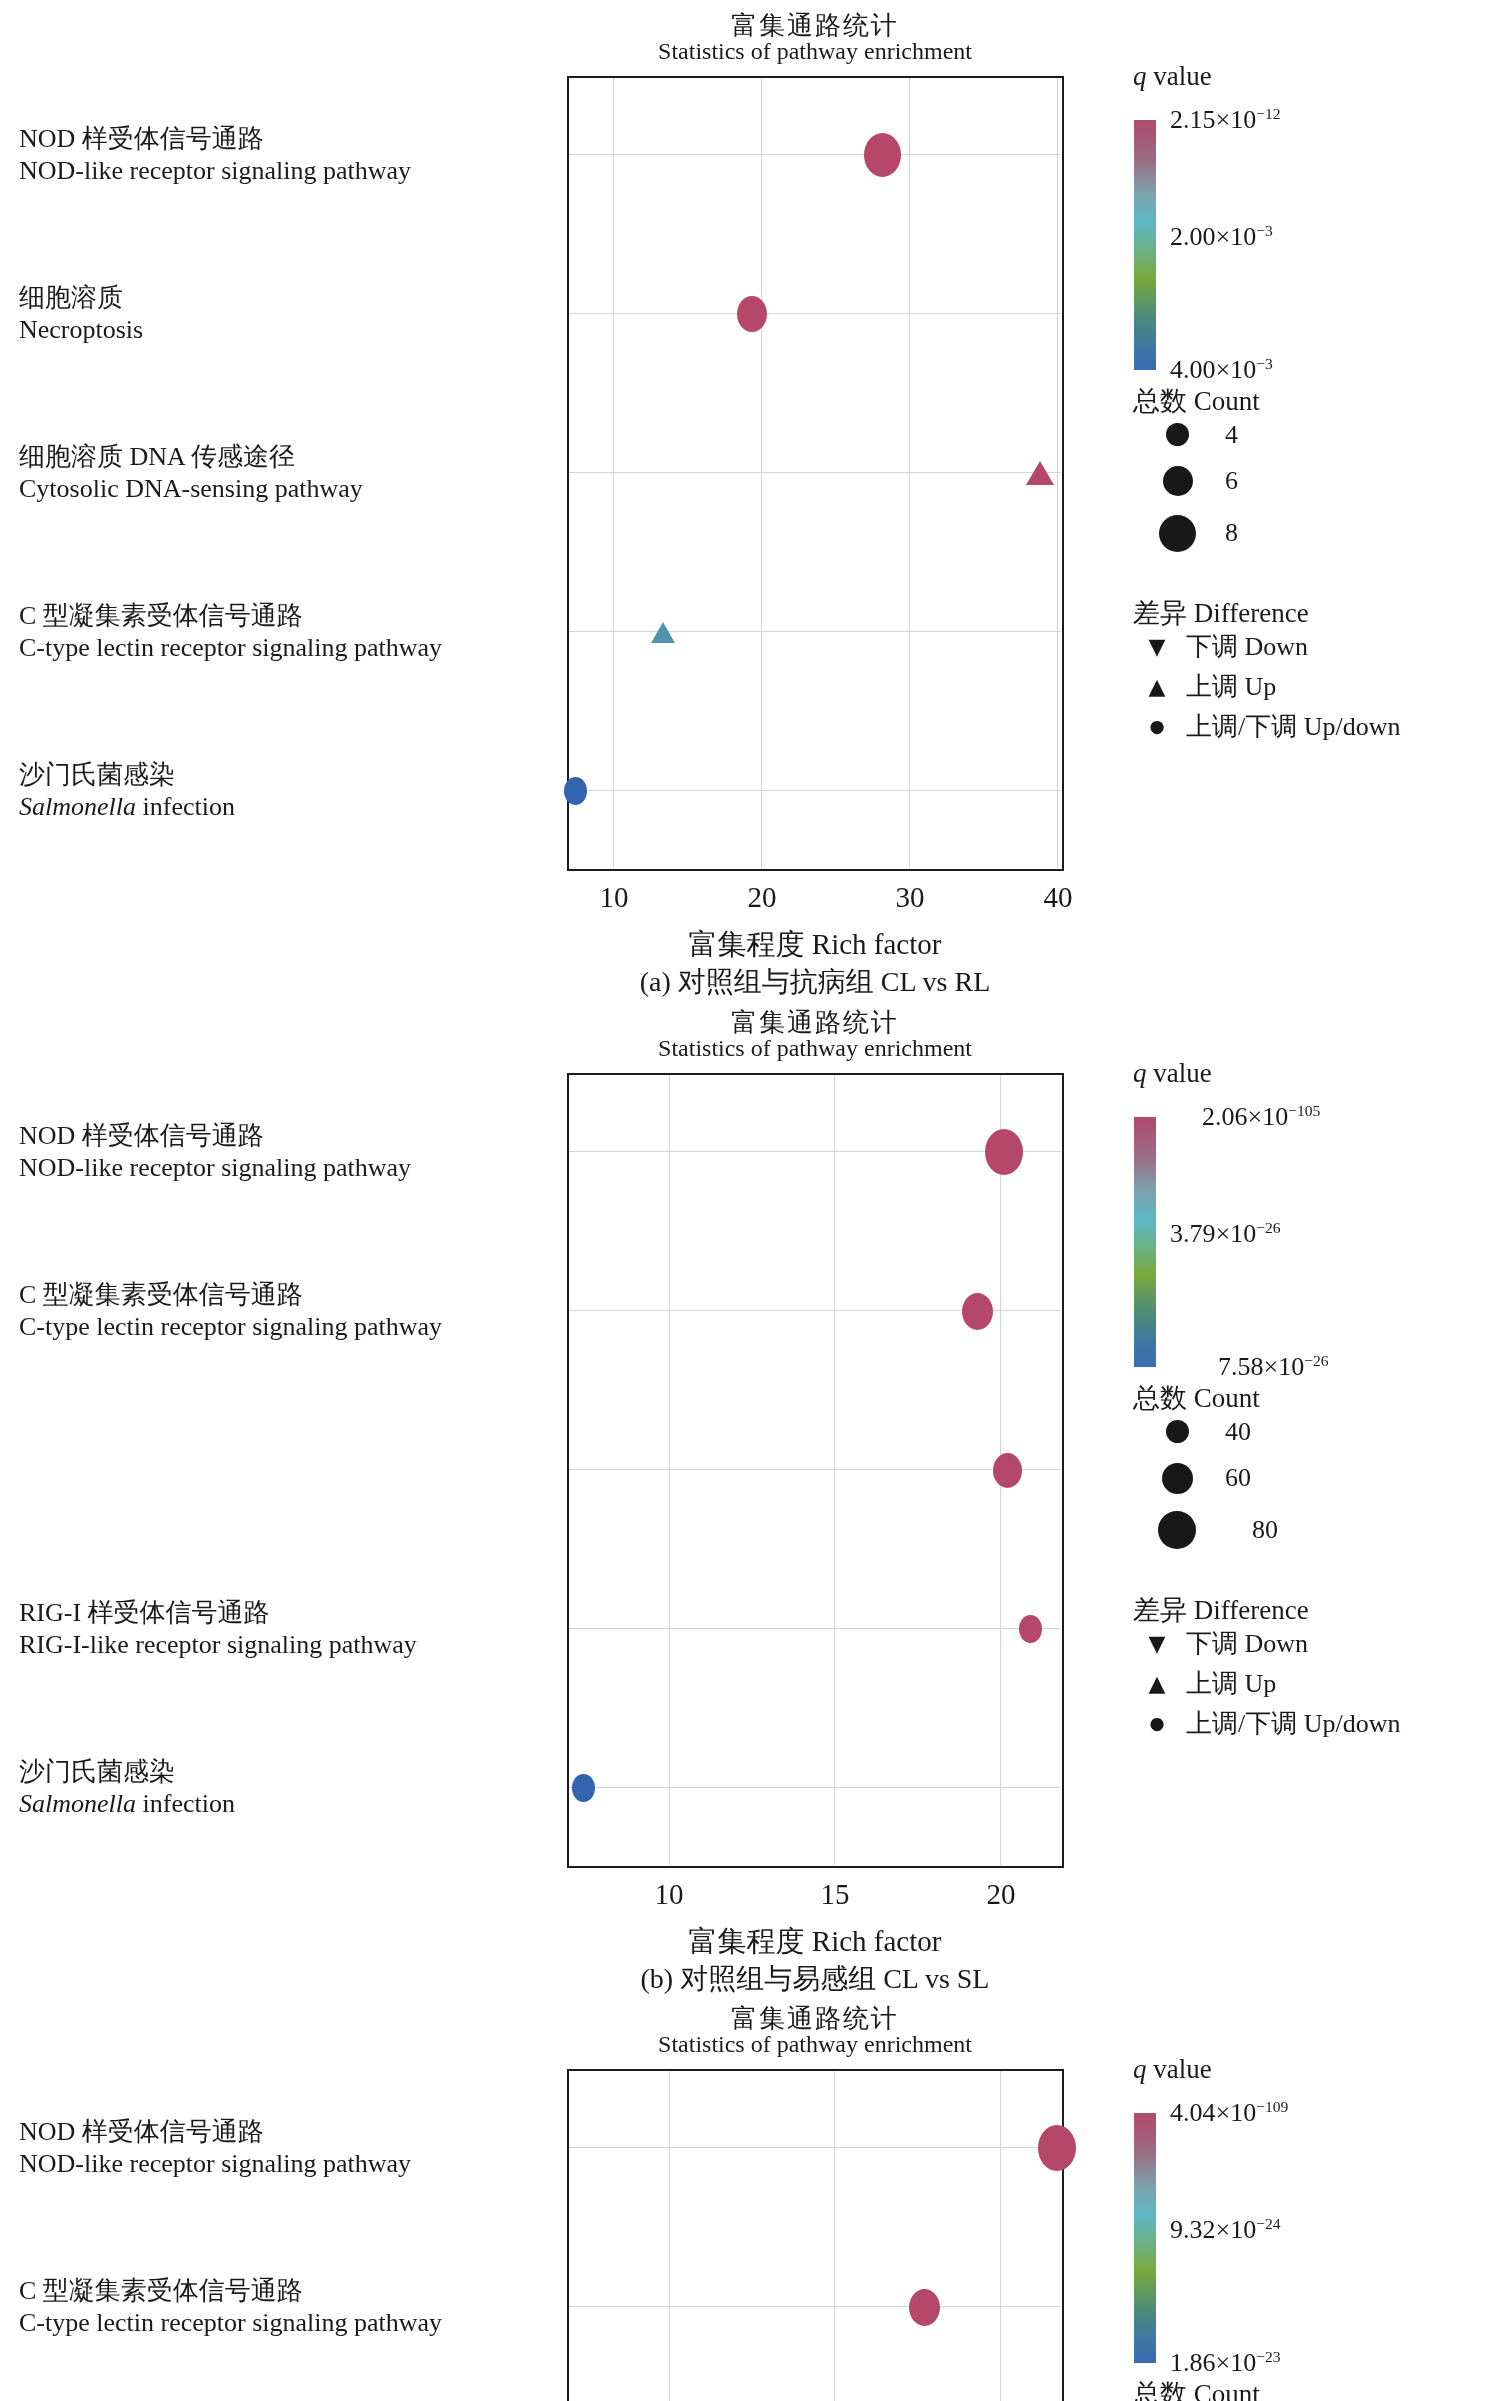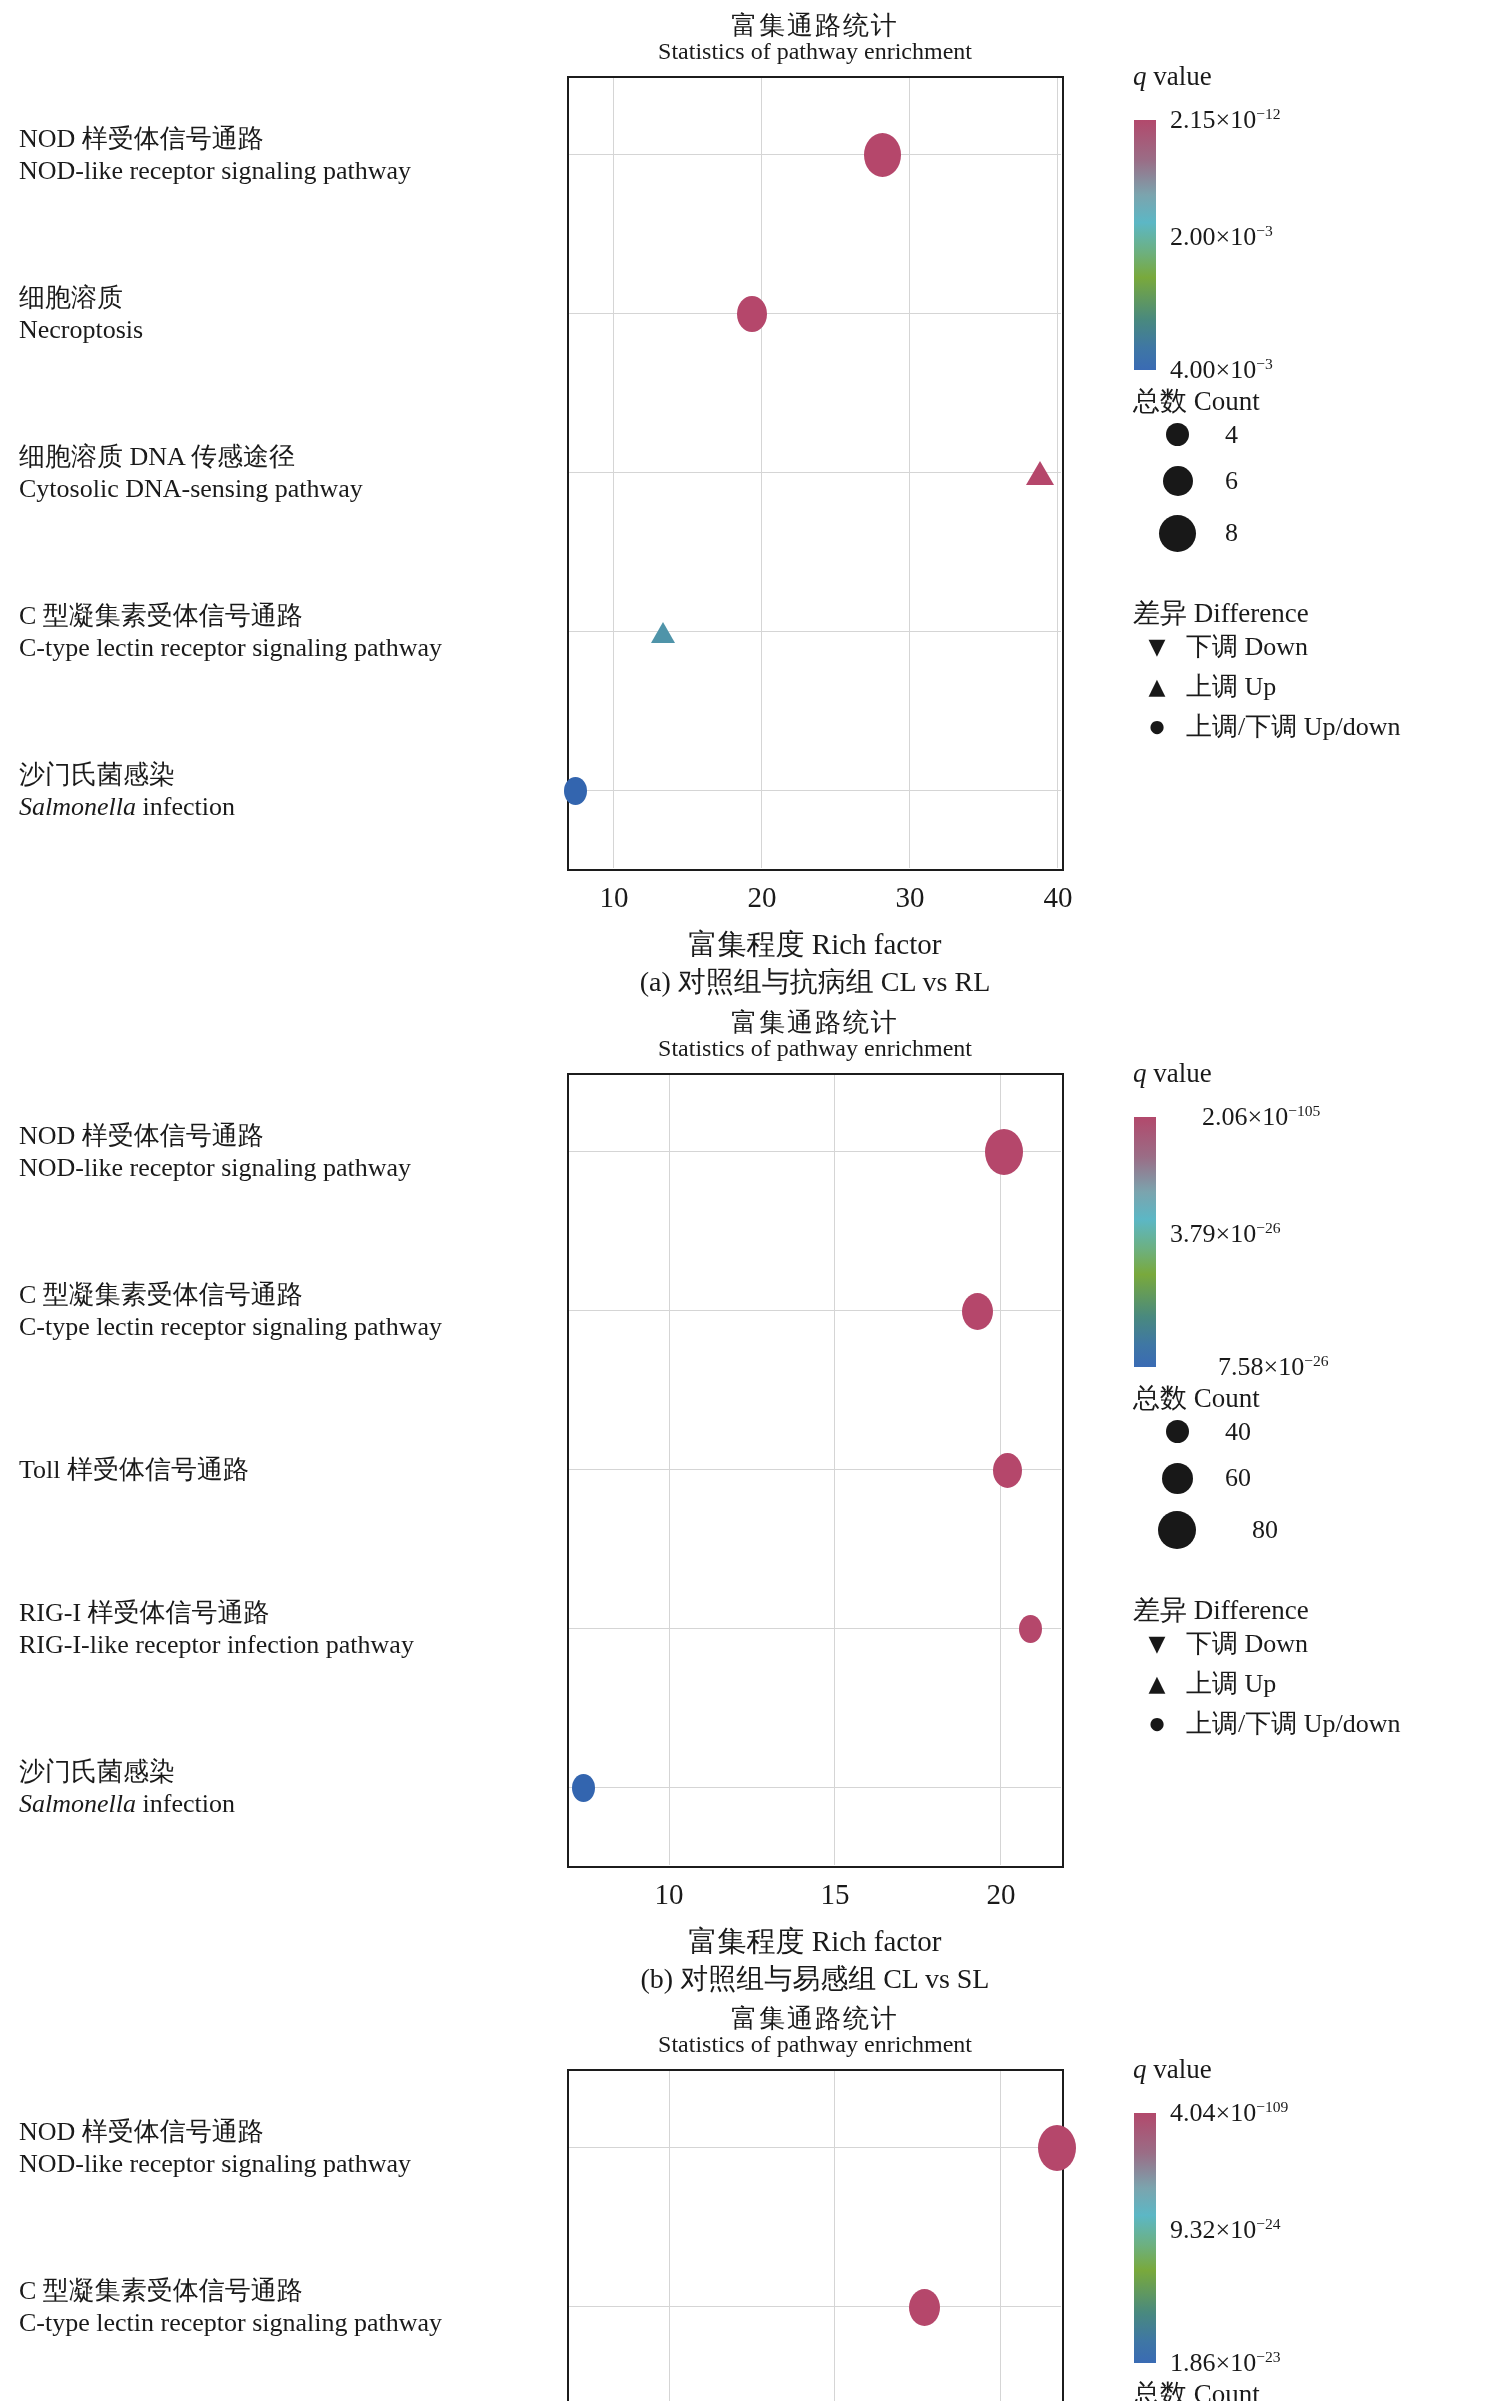--- a/index.html
+++ b/index.html
@@ -113,25 +113,24 @@
       </div>
       <div class="abs cy txt-right ylab" style="left: 19px; width: 533px; top: 155px;">
         <div>NOD 样受体信号通路</div>
         <div>NOD-like receptor signaling pathway</div>
       </div>
       <div class="abs cy txt-right ylab" style="left: 19px; width: 533px; top: 314px;">
         <div>C 型凝集素受体信号通路</div>
         <div>C-type lectin receptor signaling pathway</div>
       </div>
       <div class="abs cy txt-right ylab" style="left: 19px; width: 533px; top: 473px;">
-        <div>Toll 样受体信号通路</div>
       </div>
       <div class="abs cy txt-right ylab" style="left: 19px; width: 533px; top: 632px;">
         <div>RIG-I 样受体信号通路</div>
-        <div>RIG-I-like receptor infection pathway</div>
+        <div>RIG-I-like receptor signaling pathway</div>
       </div>
       <div class="abs cy txt-right ylab" style="left: 19px; width: 533px; top: 791px;">
         <div>沙门氏菌感染</div>
         <div><i>Salmonella</i> infection</div>
       </div>
       <div class="pt-circle" style="left: 985px; top: 132px; width: 38px; height: 46px; background: rgb(181, 71, 107); z-index: 3;"></div>
       <div class="pt-circle" style="left: 962px; top: 296px; width: 31px; height: 37px; background: rgb(181, 71, 107); z-index: 3;"></div>
       <div class="pt-circle" style="left: 993px; top: 456px; width: 29px; height: 35px; background: rgb(181, 71, 107); z-index: 3;"></div>
       <div class="pt-circle" style="left: 1019px; top: 618px; width: 23px; height: 28px; background: rgb(181, 71, 107); z-index: 3;"></div>
       <div class="pt-circle" style="left: 572px; top: 777px; width: 23px; height: 28px; background: rgb(51, 101, 175); z-index: 3;"></div>

